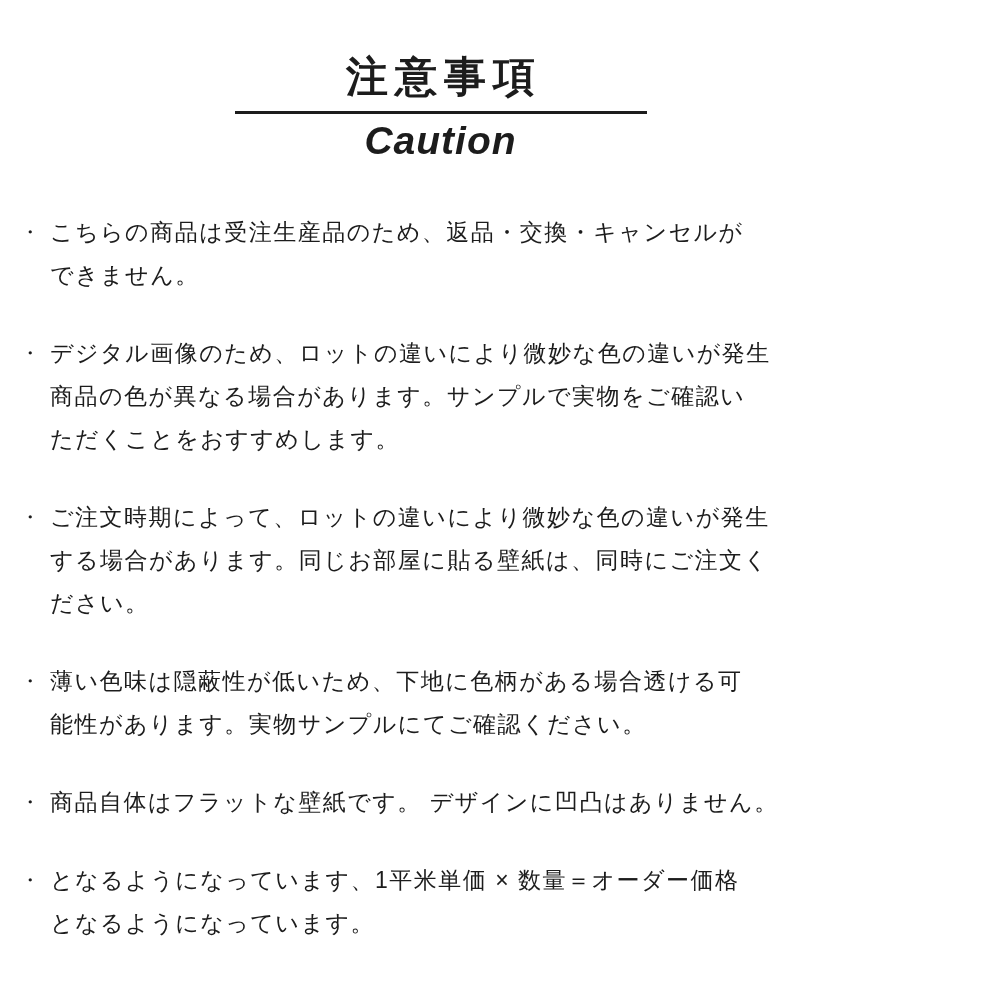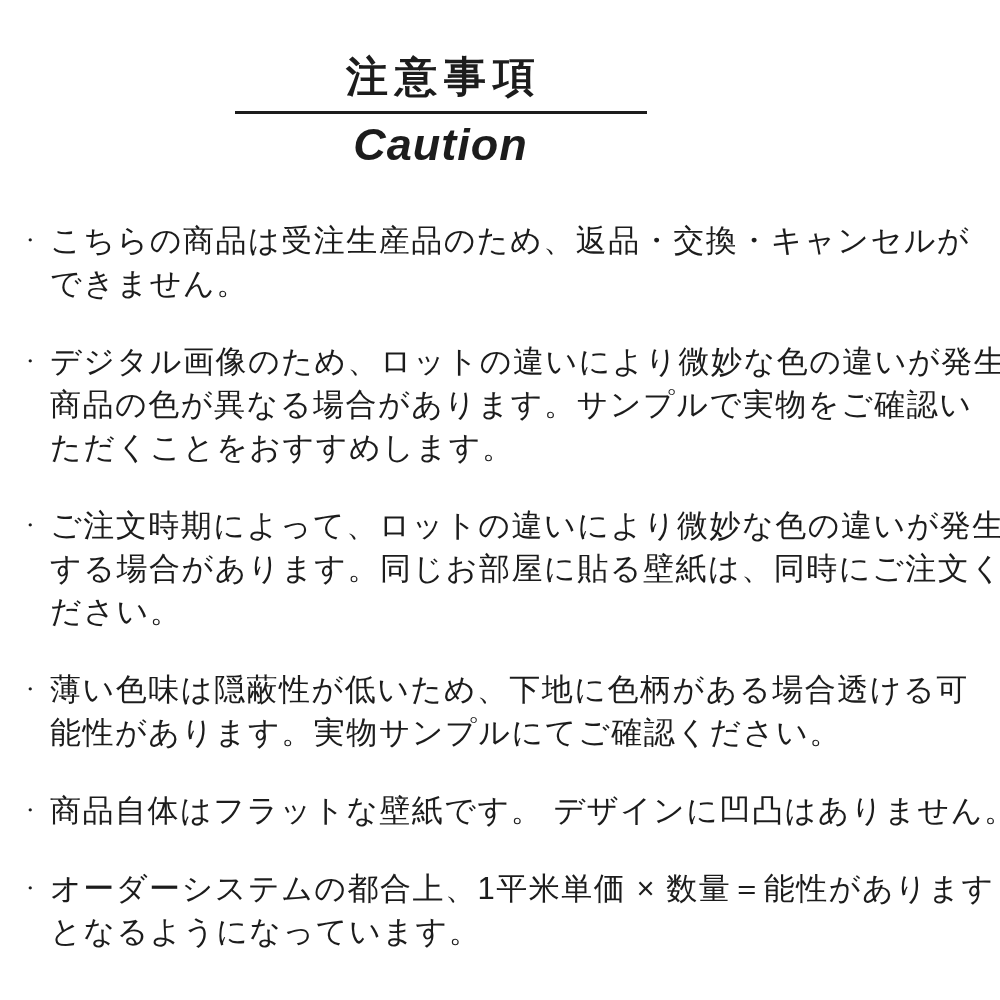--- a/index.html
+++ b/index.html
@@ -31,21 +31,21 @@
     letter-spacing: 7px;
     padding-left: 7px; 
   }
   .rule {
     width: 412px;
     height: 3px;
     background: #1c1c1c;
     margin: 13px auto 5px auto;
   }
   .subtitle {
-    font-size: 45px;
+    font-size: 39px;
     font-style: italic;
     font-weight: 600;
     letter-spacing: 1px;
   }
   .notices {
     list-style: none;
     margin: 48px 0 0 0;
     padding: 0 20px;
   }
   .notice {
@@ -54,21 +54,21 @@
     margin-bottom: 35px;
   }
   .bullet {
     flex: 0 0 30px;
     font-size: 20px;
     line-height: 43px;
     color: #1c1c1c;
   }
   .text {
     margin: 0;
-    font-size: 31px;
+    font-size: 23px;
     line-height: 43px;
     letter-spacing: 1.5px;
     white-space: pre; 
   }
 </style>
 </head>
 <body>
 
 <div class="page">
 
@@ -100,18 +100,18 @@
       <span class="bullet">・</span>
       <p class="text">薄い色味は隠蔽性が低いため、下地に色柄がある場合透ける可
 能性があります。実物サンプルにてご確認ください。</p>
     </li>
     <li class="notice">
       <span class="bullet">・</span>
       <p class="text">商品自体はフラットな壁紙です。 デザインに凹凸はありません。</p>
     </li>
     <li class="notice">
       <span class="bullet">・</span>
-      <p class="text">オーダーシステムの都合上、1平米単価 × 数量＝能性があります
+      <p class="text">となるようになっています、1平米単価 × 数量＝オーダー価格
 となるようになっています。</p>
     </li>
   </ul>
 
 </div>
 
 </body></html>

